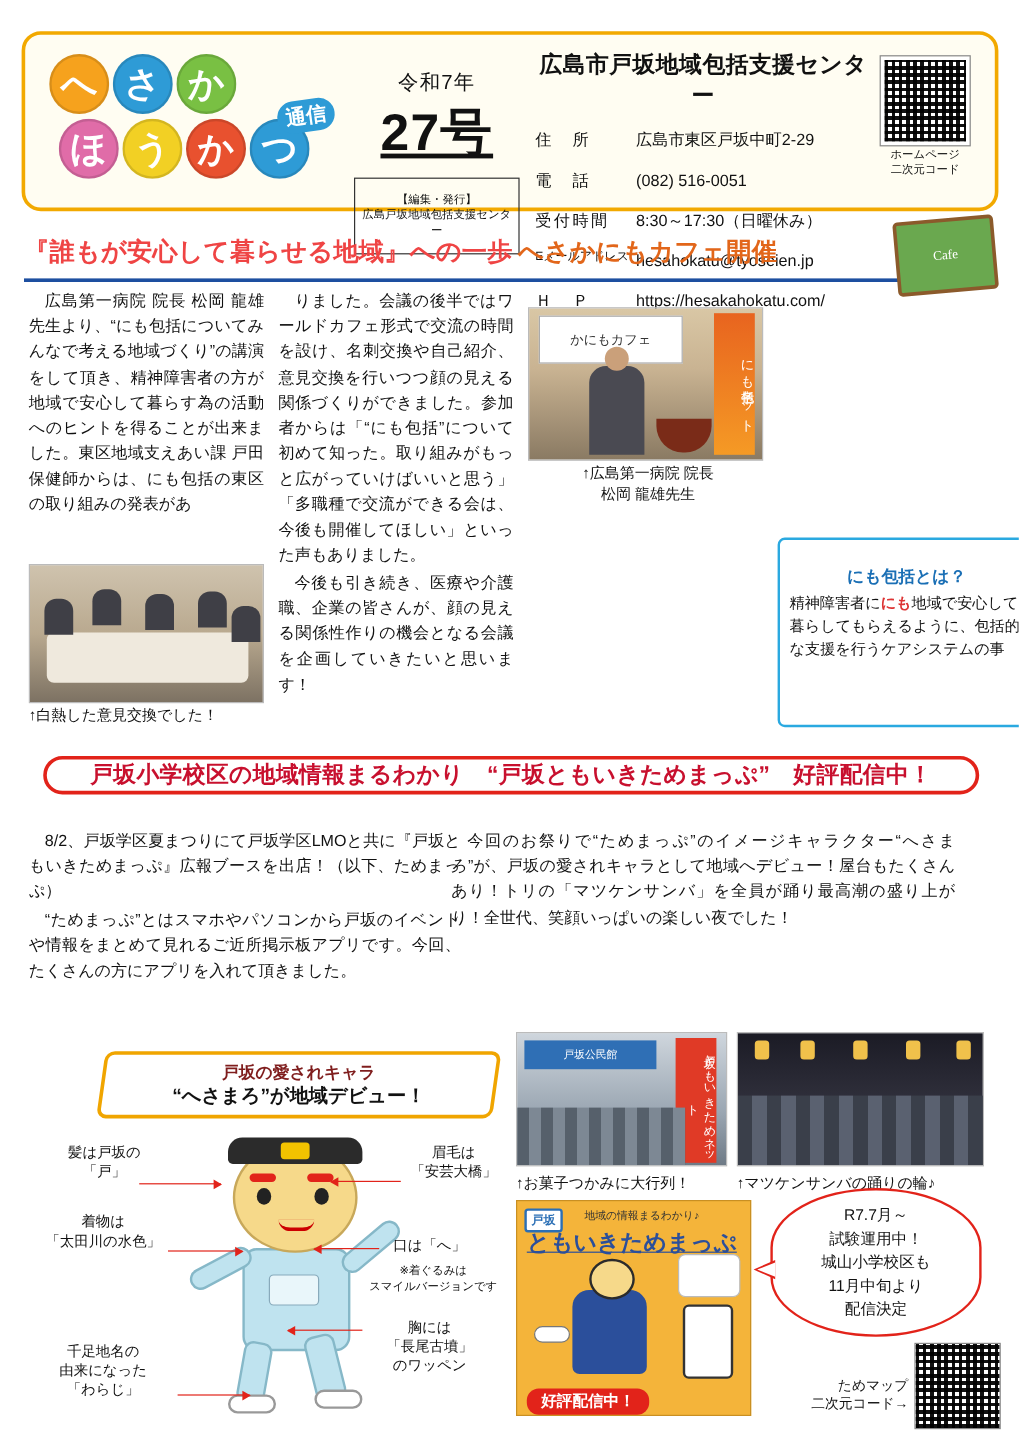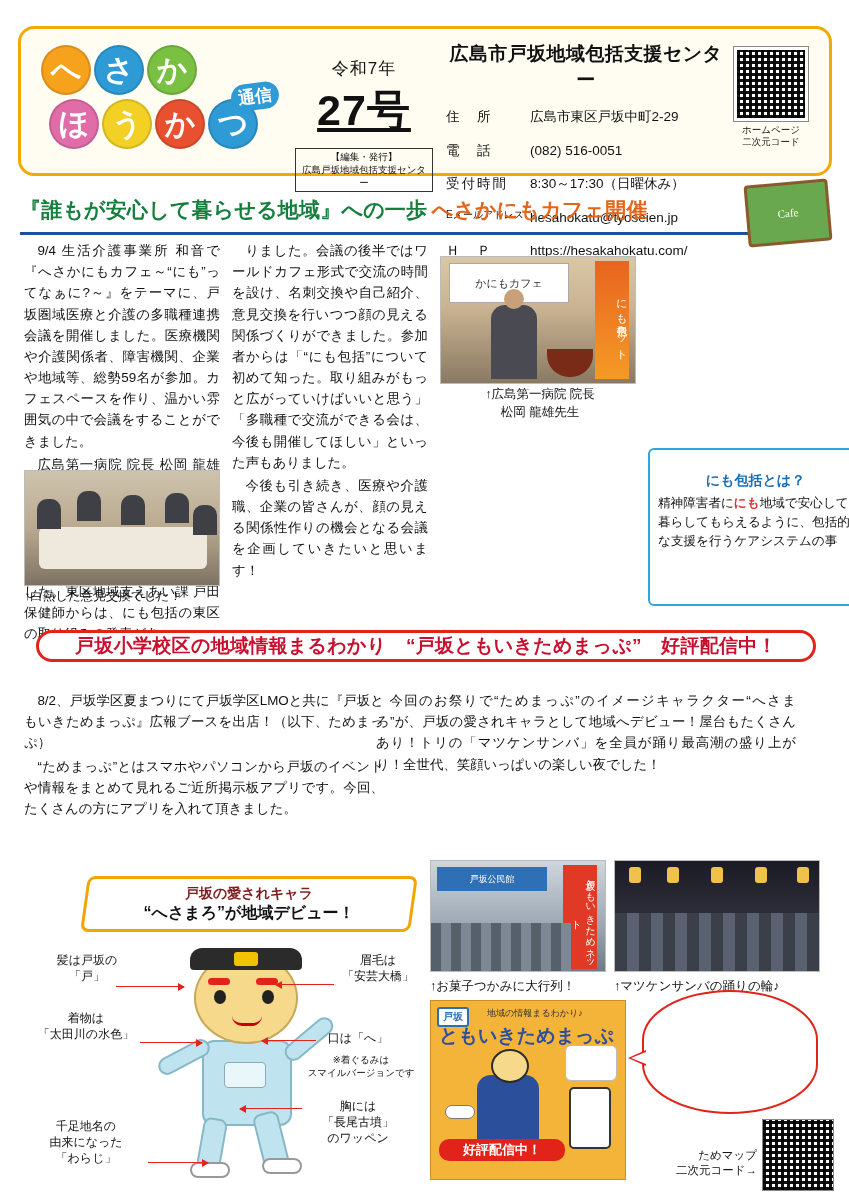--- a/index.html
+++ b/index.html
@@ -42,21 +42,21 @@
     position:absolute; left:196px; top:46px;
     background:#2e9bd6; color:#fff; font-size:17px; font-weight:bold;
     border-radius:14px; padding:2px 7px; transform:rotate(-8deg);
   }
 
   .issue-block { position:absolute; left:268px; top:14px; width:150px; text-align:center; }
   .issue-era { font-size:17px; letter-spacing:1px; margin-top:14px; }
   .issue-no { font-size:43px; font-weight:bold; letter-spacing:1px; margin-top:2px;text-decoration:underline;}
   .issue-editbox {
     margin:8px auto 0; width:138px; border:1px solid #333; font-size:9.5px;
-    line-height:1.35; padding:2px 2px;
+    line-height:1.35; padding:12px 2px;
   }
 
   .center-info { position:absolute; left:425px; top:12px; width:280px; }
   .ci-title { font-size:19px; font-weight:bold; text-align:center; letter-spacing:0.4px; }
   .ci-line { display:flex; font-size:13.5px; line-height:1.45; margin-top:14px;}
   .ci-lbl { width:84px; flex:0 0 84px; letter-spacing:2px;}
   .ci-lbl.small { font-size:10px; letter-spacing:0; }
   .ci-val { flex:1; }
 
   .qr-block { position:absolute; right:10px; top:18px; width:96px; text-align:center; }
@@ -67,21 +67,21 @@
       repeating-linear-gradient(0deg,#111 0 3px,#fff 3px 6px);
     background-blend-mode:multiply;
     border:3px solid #fff; outline:1px solid #888;
   }
   .qr-cap { font-size:9.5px; line-height:1.25; margin-top:3px; }
 
   
   .headline1 {
     position:absolute; left:20px; top:196px; width:810px;
   }
-  .h1-a { font-size:21px; font-weight:bold; color:#15803d; letter-spacing:0.2px; }
+  .h1-a { font-size:21px; font-weight:bold; color:#ef4444; letter-spacing:0.2px; }
   .h1-b { font-size:21px; font-weight:bold; color:#e2661a; letter-spacing:0.2px; }
   .h1-rule { position:absolute; left:0; top:36px; width:810px; height:3px; background:#1d4fa0; }
   .cafe-badge {
     position:absolute; right:0; top:-14px; width:84px; height:62px;
     background:#6aa84f; border:3px solid #8b5a2b; border-radius:4px;
     color:#fff; font-size:11px; display:flex; align-items:center; justify-content:center;
     transform:rotate(-5deg);
     font-family:"Liberation Serif", serif;
   }
 
@@ -222,26 +222,26 @@
     background:repeating-linear-gradient(90deg,#3a3f4a 0 12px,#5a6170 12px 24px);}
 
   .cap-booth { left:430px; top:978px; width:190px; }
   .cap-matsuken { left:614px; top:978px; width:210px; }
 
   
   .poster { position:absolute; left:430px; top:1000px; width:196px; height:180px;
     background:#f4b43a; border:1px solid #c98f22; }
   .poster .tag{position:absolute; left:6px; top:6px; background:#fff; border:2px solid #2b6fb5; color:#2b6fb5; font-size:10px; font-weight:bold; padding:1px 4px; border-radius:3px;}
   .poster .sub{position:absolute; left:56px; top:6px; font-size:9px; color:#333;}
-  .poster .ttl{position:absolute; left:8px; top:22px; font-size:19px; font-weight:bold; color:#2b4f9b;}
+  .poster .ttl{position:absolute; left:8px; top:22px; font-size:19px; font-weight:bold; color:#2b4f9b;text-decoration:underline;}
   .poster .bubble{position:absolute; right:8px; top:44px; width:52px; height:36px; background:#fff; border:1px solid #bbb; border-radius:6px; font-size:8px; padding:2px;}
   .poster .phone{position:absolute; right:14px; top:86px; width:42px; height:62px; background:#fff; border:2px solid #333; border-radius:5px;}
   .poster .kid{position:absolute; left:46px; top:74px; width:62px; height:70px; background:#2b4f9b; border-radius:14px 14px 6px 6px;}
   .poster .kid:after{content:""; position:absolute; left:14px; top:-26px; width:34px; height:30px; background:#f6d98a; border-radius:50%; border:2px solid #2b2b2b;}
-  .poster .ribbon{position:absolute; left:8px; bottom:18px; background:#e2231a; color:#fff; font-size:13px; font-weight:bold; padding:2px 24px; border-radius:10px;}
+  .poster .ribbon{position:absolute; left:8px; bottom:0; background:#e2231a; color:#fff; font-size:13px; font-weight:bold; padding:2px 12px; border-radius:10px;}
   .poster .mic{position:absolute; left:14px; top:104px; width:30px; height:14px; background:#fff; border:1px solid #777; border-radius:7px;}
 
   
   .bubble-note {
     position:absolute; left:642px; top:990px; width:176px; height:124px;
     border:2px solid #e2231a; border-radius:50%/40%; background:#fff;
     display:flex; align-items:center; justify-content:center; text-align:center;
     font-size:13px; line-height:1.5; color:#111; padding:6px 10px;
   }
   .bubble-note .tail{
@@ -327,21 +327,20 @@
   </div>
 
   <div class="headline1">
     <span class="h1-a">『誰もが安心して暮らせる地域』への一歩</span>
     <span class="h1-b">へさかにもカフェ開催</span>
     <div class="h1-rule"></div>
     <div class="cafe-badge">Cafe</div>
   </div>
 
   <div class="col c1">
-    <p>9/4 生活介護事業所 和音で『へさかにもカフェ～“にも”ってなぁに?～』をテーマに、戸坂圏域医療と介護の多職種連携会議を開催しました。医療機関や介護関係者、障害機関、企業や地域等、総勢59名が参加。カフェスペースを作り、温かい雰囲気の中で会議をすることができました。</p>
     <p>広島第一病院 院長 松岡 龍雄先生より、“にも包括についてみんなで考える地域づくり”の講演をして頂き、精神障害者の方が地域で安心して暮らす為の活動へのヒントを得ることが出来ました。東区地域支えあい課 戸田保健師からは、にも包括の東区の取り組みの発表があ</p>
   </div>
   <div class="col c2">
     <p>りました。会議の後半ではワールドカフェ形式で交流の時間を設け、名刺交換や自己紹介、意見交換を行いつつ顔の見える関係づくりができました。参加者からは「“にも包括”について初めて知った。取り組みがもっと広がっていけばいいと思う」「多職種で交流ができる会は、今後も開催してほしい」といった声もありました。</p>
     <p>今後も引き続き、医療や介護職、企業の皆さんが、顔の見える関係性作りの機会となる会議を企画していきたいと思います！</p>
   </div>
   <div class="col c3"></div>
 
   <div class="photo ph-cafe">
     <div class="screen">かにもカフェ</div>
@@ -459,20 +458,25 @@
     <div class="phone"></div>
     <div class="kid"></div>
     <div class="mic"></div>
     <div class="ribbon">好評配信中！</div>
   </div>
 
   <div class="bubble-note">
     <div class="tail">
         <i></i>
       </div>
+    <div style="white-space:pre-line">R7.7月～
+試験運用中！
+城山小学校区も
+11月中旬より
+配信決定</div>
   </div>
 
   <div class="qr2-cap" style="white-space:pre-line">ためマップ
 二次元コード→</div>
   <div class="qr2">
     <div class="q"></div>
   </div>
 
 </div>
 

